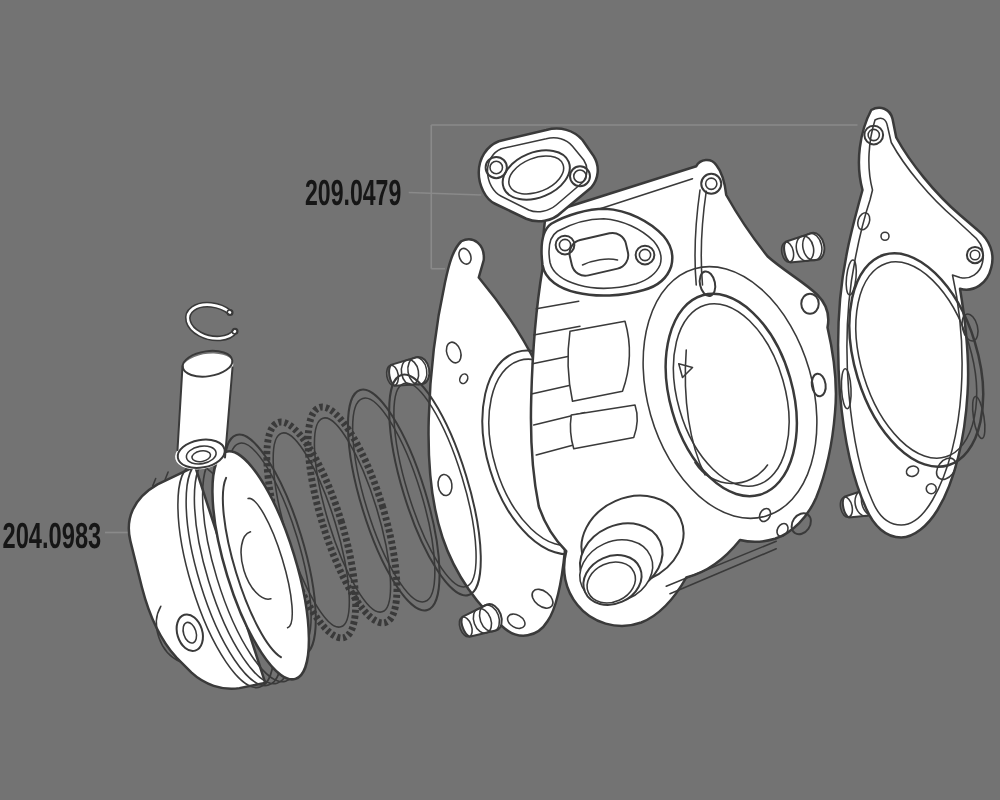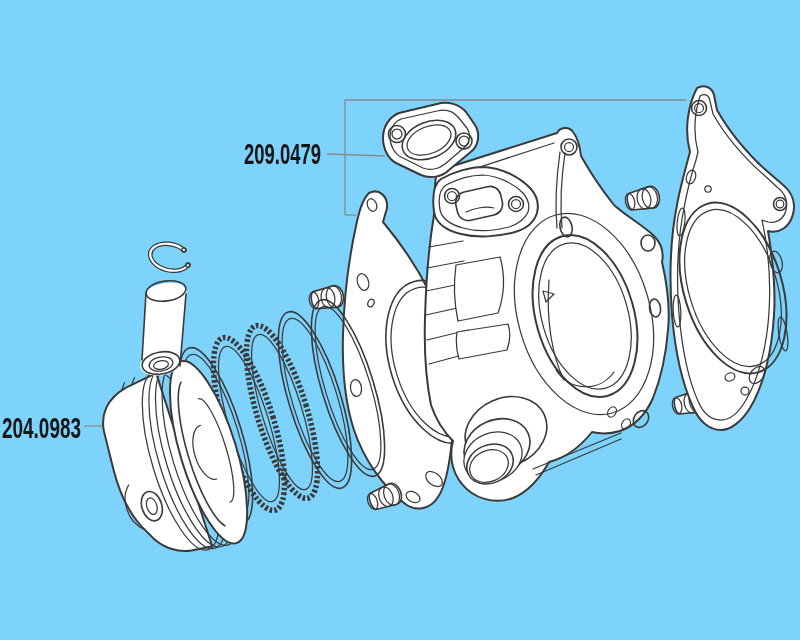--- a/index.html
+++ b/index.html
@@ -1,16 +1,16 @@
 <!DOCTYPE html>
 <html><head>
 <meta charset="utf-8">
 <style>
   html,body{margin:0;padding:0;background:#ffffff;}
-  .stage{position:relative;width:800px;height:640px;background:#7dd3fc;overflow:hidden;text-align:right;}
+  .stage{position:relative;width:800px;height:640px;background:#737373;overflow:hidden;text-align:right;}
   svg{display:block;}
   
   .ln  {fill:none;stroke:#3a3a3a;stroke-width:2;stroke-linecap:round;stroke-linejoin:round;}
   .lnt {fill:none;stroke:#3a3a3a;stroke-width:1.25;stroke-linecap:round;stroke-linejoin:round;}
   .lnm {fill:none;stroke:#3a3a3a;stroke-width:1.6;stroke-linecap:round;stroke-linejoin:round;}
   .fw  {fill:#ffffff;}
   .serr{fill:none;stroke:#3a3a3a;stroke-width:5.5;stroke-dasharray:2.6 2.2;}
   .lead{fill:none;stroke:#8a8a8a;stroke-width:1.3;}
   .clipO{fill:none;stroke:#3a3a3a;stroke-width:4.6;stroke-linecap:round;}
   .clipI{fill:none;stroke:#ffffff;stroke-width:2.1;stroke-linecap:round;}

